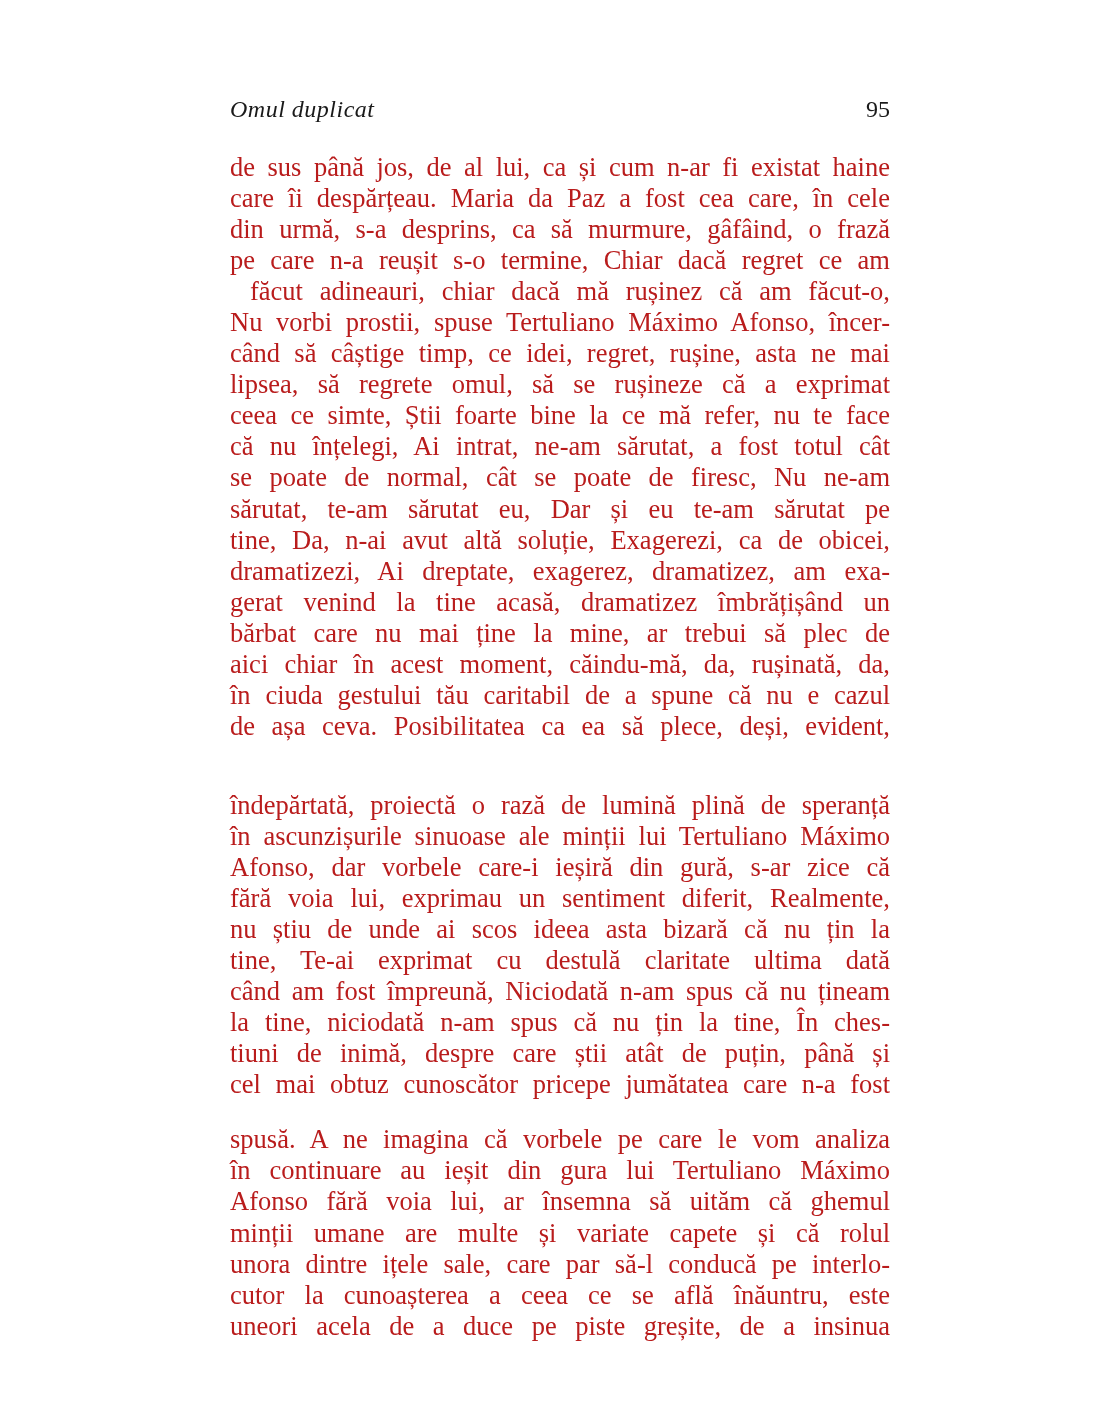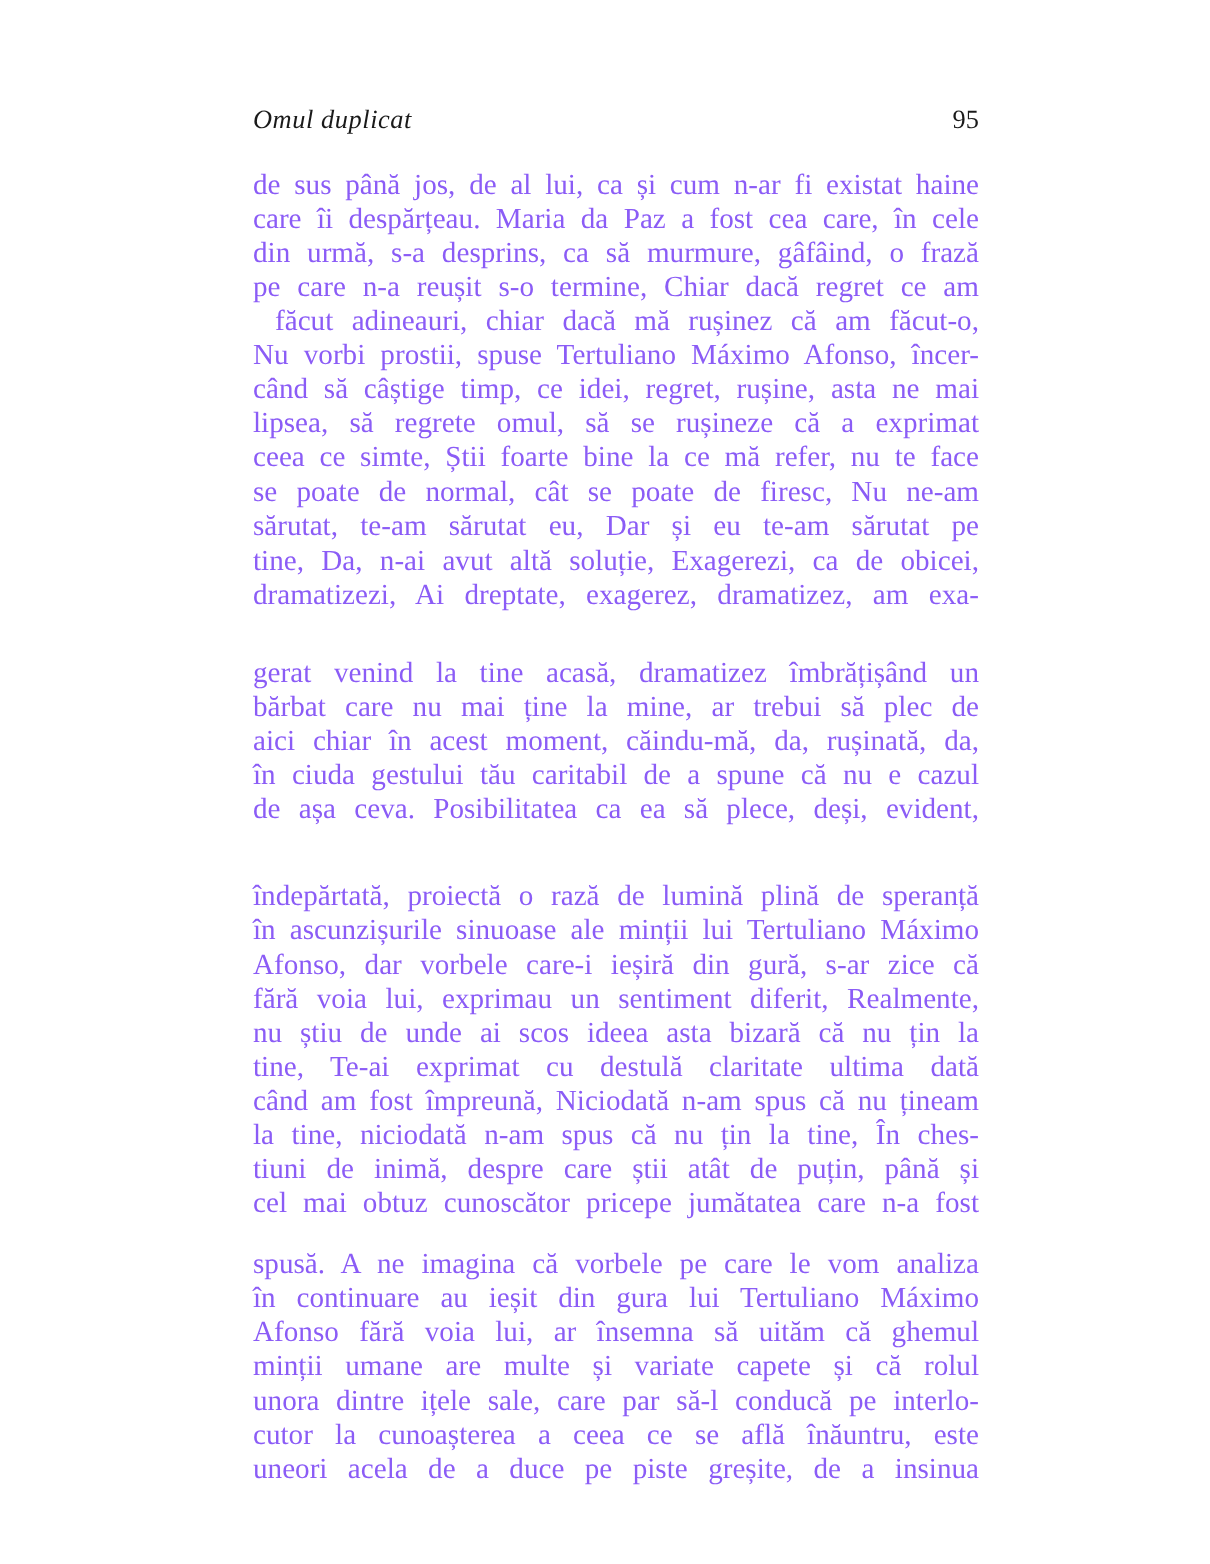--- a/index.html
+++ b/index.html
@@ -6,21 +6,21 @@
   body { width: 1100px; height: 1422px; position: relative; overflow: hidden; }
   .page { position: absolute; left: 0; top: 0; width: 1100px; height: 1422px; background: #fff; }
   .running-head {
     position: absolute; left: 230px; top: 96px; width: 660px; height: 32px;
     font-family: "Liberation Serif", serif; font-size: 24px; color: #1a1a1a;
   }
   .running-title { position: absolute; left: 0; top: 0; font-style: italic; letter-spacing: 0.5px; }
   .page-number { position: absolute; right: 0; top: 0; }
   .body-text {
     position: absolute; left: 230px; top: 152px; width: 660px;
-    font-family: "Liberation Serif", serif; font-size: 26.5px; color: #8b5cf6;
+    font-family: "Liberation Serif", serif; font-size: 26.5px; color: #b91c1c;
   }
   .line {
     display: block; height: 31.06px; line-height: 31.06px;
     text-align: justify; text-align-last: justify; white-space: nowrap;
   }
 </style>
 </head>
 <body>
 
 <div class="page">
@@ -31,25 +31,26 @@
   <div class="body-text" id="body-text">
       <div class="line" style="white-space: nowrap; text-align: left;">de sus până jos, de al lui, ca și cum n-ar fi existat haine</div>
       <div class="line" style="white-space: nowrap; text-align: left;">care îi despărțeau. Maria da Paz a fost cea care, în cele</div>
       <div class="line" style="white-space: nowrap; text-align: left;">din urmă, s-a desprins, ca să murmure, gâfâind, o frază</div>
       <div class="line" style="white-space: nowrap; text-align: left;">pe care n-a reușit s-o termine, Chiar dacă regret ce am</div>
       <div class="line" style="white-space: nowrap; text-align: left; margin-left: 20px;">făcut adineauri, chiar dacă mă rușinez că am făcut-o,</div>
       <div class="line" style="white-space: nowrap; text-align: left;">Nu vorbi prostii, spuse Tertuliano Máximo Afonso, încer-</div>
       <div class="line" style="white-space: nowrap; text-align: left;">când să câștige timp, ce idei, regret, rușine, asta ne mai</div>
       <div class="line" style="white-space: nowrap; text-align: left;">lipsea, să regrete omul, să se rușineze că a exprimat</div>
       <div class="line" style="white-space: nowrap; text-align: left;">ceea ce simte, Știi foarte bine la ce mă refer, nu te face</div>
+      <div class="line" style="white-space: nowrap; text-align: left;">că nu înțelegi, Ai intrat, ne-am sărutat, a fost totul cât</div>
       <div class="line" style="white-space: nowrap; text-align: left;">se poate de normal, cât se poate de firesc, Nu ne-am</div>
       <div class="line" style="white-space: nowrap; text-align: left;">sărutat, te-am sărutat eu, Dar și eu te-am sărutat pe</div>
       <div class="line" style="white-space: nowrap; text-align: left;">tine, Da, n-ai avut altă soluție, Exagerezi, ca de obicei,</div>
       <div class="line" style="white-space: nowrap; text-align: left;">dramatizezi, Ai dreptate, exagerez, dramatizez, am exa-</div>
-      <div class="line" style="white-space: nowrap; text-align: left; margin-top: 40px;">gerat venind la tine acasă, dramatizez îmbrățișând un</div>
+      <div class="line" style="white-space: nowrap; text-align: left;">gerat venind la tine acasă, dramatizez îmbrățișând un</div>
       <div class="line" style="white-space: nowrap; text-align: right;">bărbat care nu mai ține la mine, ar trebui să plec de</div>
       <div class="line" style="white-space: nowrap; text-align: left;">aici chiar în acest moment, căindu-mă, da, rușinată, da,</div>
       <div class="line" style="white-space: nowrap; text-align: left;">în ciuda gestului tău caritabil de a spune că nu e cazul</div>
       <div class="line" style="white-space: nowrap; text-align: center;">de așa ceva. Posibilitatea ca ea să plece, deși, evident,</div>
       <div class="line" style="white-space: nowrap; text-align: left; margin-top: 48px;">îndepărtată, proiectă o rază de lumină plină de speranță</div>
       <div class="line" style="white-space: nowrap; text-align: right;">în ascunzișurile sinuoase ale minții lui Tertuliano Máximo</div>
       <div class="line" style="white-space: nowrap; text-align: left;">Afonso, dar vorbele care-i ieșiră din gură, s-ar zice că</div>
       <div class="line" style="white-space: nowrap; text-align: left;">fără voia lui, exprimau un sentiment diferit, Realmente,</div>
       <div class="line" style="white-space: nowrap; text-align: left;">nu știu de unde ai scos ideea asta bizară că nu țin la</div>
       <div class="line" style="white-space: nowrap; text-align: left;">tine, Te-ai exprimat cu destulă claritate ultima dată</div>

